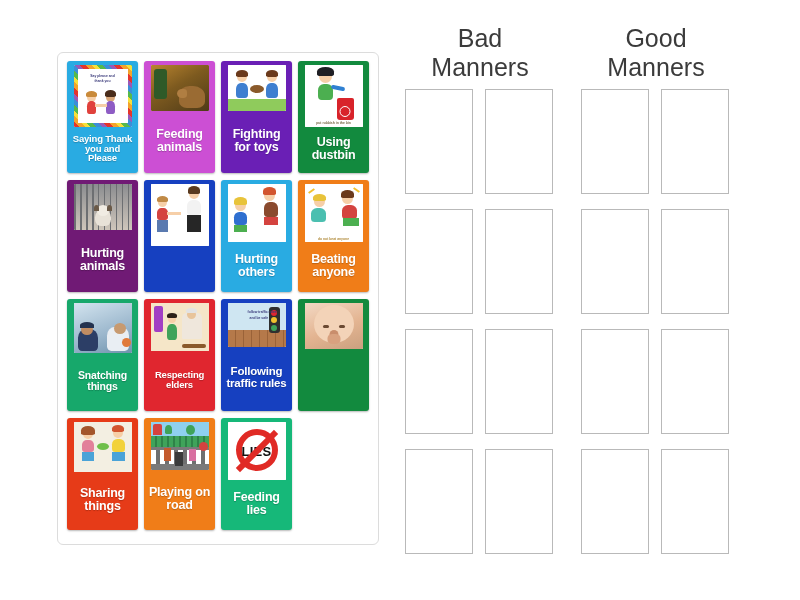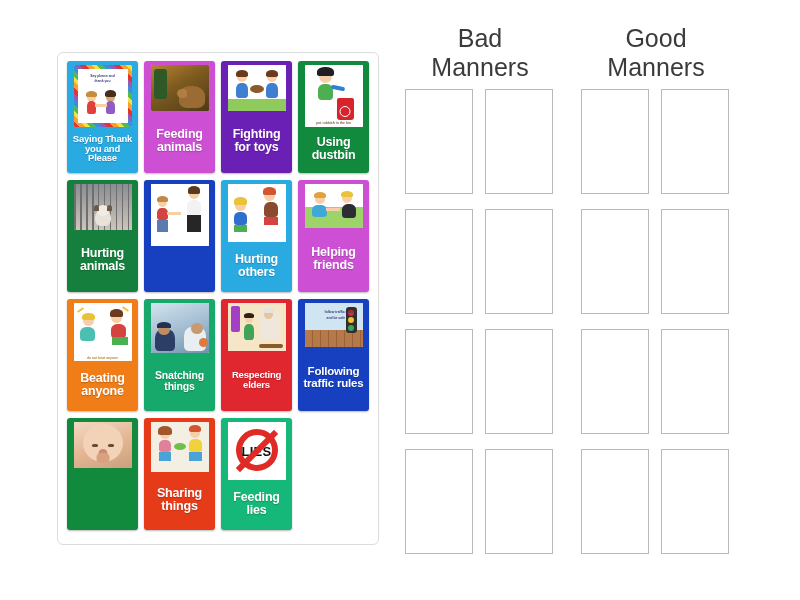--- a/index.html
+++ b/index.html
@@ -251,21 +251,21 @@
             <div style="position:absolute;inset:0;background:#fff;"></div>
             <div class="head" style="left:14px;top:5px;width:13px;height:13px;"></div>
             <div class="hair" style="left:12px;top:2px;width:17px;height:9px;background:#1f1f24;"></div>
             <div class="kid" style="left:13px;top:19px;width:15px;height:16px;background:#4caf50;"></div>
             <div style="position:absolute;left:26px;top:21px;width:14px;height:4px;background:#2f80d2;border-radius:2px;transform:rotate(12deg);"></div>
             <div class="dustbin"></div>
             <div class="mini-text" style="bottom:2px;color:#7a6a4a;">put rubbish in the bin</div>
           </div>
           <div class="card-label s-12">Using dustbin</div>
         </div>
-        <div class="card" style="background: #15803d;">
+        <div class="card" style="background: #701a75;">
           <div class="card-thumb" style="height: 46px;">
             <div class="bar-cage"></div>
             <div style="position:absolute;left:50%;bottom:4px;transform:translateX(-50%);width:16px;height:16px;background:#e8e2d8;border-radius:45% 45% 40% 40%;"></div>
             <div style="position:absolute;left:50%;bottom:14px;transform:translateX(-50%);width:12px;height:11px;background:#f1ece3;border-radius:50%;"></div>
             <div style="position:absolute;left:50%;bottom:19px;transform:translateX(-9px);width:5px;height:6px;background:#6b5a48;border-radius:50% 50% 0 0;"></div>
             <div style="position:absolute;left:50%;bottom:19px;transform:translateX(4px);width:5px;height:6px;background:#6b5a48;border-radius:50% 50% 0 0;"></div>
           </div>
           <div class="card-label s-12">Hurting animals</div>
         </div>
         <div class="card" style="background: rgb(22, 64, 192);">
@@ -288,34 +288,20 @@
             <div class="head" style="left:7px;top:16px;width:11px;height:11px;"></div>
             <div class="hair" style="left:6px;top:13px;width:13px;height:8px;background:#e8c33a;"></div>
             <div class="kid" style="left:6px;top:28px;width:13px;height:13px;background:#2f6fd0;"></div>
             <div style="position:absolute;left:6px;top:41px;width:13px;height:7px;background:#4caf50;"></div>
             <div class="head" style="right:11px;top:6px;width:11px;height:11px;"></div>
             <div class="hair" style="right:10px;top:3px;width:13px;height:8px;background:#d2552f;"></div>
             <div class="kid" style="right:8px;top:18px;width:14px;height:15px;background:#8a4a2e;"></div>
             <div style="position:absolute;right:8px;top:33px;width:14px;height:8px;background:#d4433f;"></div>
           </div>
           <div class="card-label s-12">Hurting others</div>
-        </div>
-        <div class="card" style="background: rgb(204, 79, 212);">
-          <div class="card-thumb" style="height: 44px;">
-            <div style="position:absolute;inset:0;background:#fff;"></div>
-            <div class="grass" style="height:48%;background:#9ed36a;"></div>
-            <div class="head" style="left:10px;top:10px;width:10px;height:10px;"></div>
-            <div class="hair" style="left:9px;top:8px;width:12px;height:6px;background:#e0a23a;"></div>
-            <div class="kid" style="left:7px;top:21px;width:15px;height:12px;background:#3fa8d8;"></div>
-            <div class="head" style="right:11px;top:9px;width:10px;height:10px;"></div>
-            <div class="hair" style="right:10px;top:7px;width:12px;height:6px;background:#e8c33a;"></div>
-            <div class="kid" style="right:7px;top:20px;width:14px;height:14px;background:#2c2c33;"></div>
-            <div style="position:absolute;left:21px;top:24px;width:14px;height:2.5px;background:#f6cfa8;"></div>
-          </div>
-          <div class="card-label s-12">Helping friends</div>
         </div>
         <div class="card" style="background: rgb(240, 125, 24);">
           <div class="card-thumb" style="height: 58px;">
             <div style="position:absolute;inset:0;background:#fff;"></div>
             <div class="head" style="left:9px;top:12px;width:11px;height:11px;"></div>
             <div class="hair" style="left:8px;top:10px;width:13px;height:7px;background:#e8c33a;"></div>
             <div class="kid" style="left:6px;top:24px;width:15px;height:14px;background:#4bbfb0;"></div>
             <div class="head" style="right:10px;top:9px;width:11px;height:11px;"></div>
             <div class="hair" style="right:9px;top:6px;width:13px;height:8px;background:#6b3a1c;"></div>
             <div class="kid" style="right:6px;top:21px;width:15px;height:14px;background:#d4433f;"></div>
@@ -384,20 +370,36 @@
             <div class="kid" style="left:8px;top:18px;width:12px;height:12px;background:#e2809a;"></div>
             <div style="position:absolute;left:8px;top:30px;width:12px;height:9px;background:#4aa3d8;"></div>
             <div class="head" style="right:9px;top:6px;width:10px;height:10px;"></div>
             <div class="hair" style="right:8px;top:3px;width:12px;height:7px;background:#d2552f;"></div>
             <div class="kid" style="right:7px;top:17px;width:13px;height:13px;background:#f2d23a;"></div>
             <div style="position:absolute;right:7px;top:30px;width:13px;height:9px;background:#4aa3d8;"></div>
             <div style="position:absolute;left:50%;top:21px;transform:translateX(-50%);width:12px;height:7px;background:#6fbf4a;border-radius:50%;"></div>
           </div>
           <div class="card-label s-12">Sharing things</div>
         </div>
+        <div class="card" style="background: rgb(240, 125, 24);">
+          <div class="card-thumb" style="height: 48px;">
+            <div class="sky" style="height:44%;background:#8fd0ef;"></div>
+            <div style="position:absolute;left:0;right:0;top:44%;bottom:0;background:#7a7a7a;"></div>
+            <div class="fence" style="top:30%;height:11px;"></div>
+            <div style="position:absolute;left:2px;top:2px;width:9px;height:11px;background:#d4433f;border-radius:2px 2px 0 0;"></div>
+            <div style="position:absolute;left:14px;top:3px;width:7px;height:9px;background:#3fa35a;border-radius:50% 50% 20% 20%;"></div>
+            <div style="position:absolute;right:14px;top:3px;width:9px;height:10px;background:#3fa35a;border-radius:50%;"></div>
+            <div class="zebra"></div>
+            <div style="position:absolute;left:13px;top:26px;width:7px;height:13px;background:#c45a2e;"></div>
+            <div style="position:absolute;left:24px;bottom:4px;width:8px;height:14px;background:#3a3a3a;"></div>
+            <div style="position:absolute;right:13px;top:27px;width:7px;height:12px;background:#d86fa0;"></div>
+            <div style="position:absolute;right:1px;top:20px;width:9px;height:9px;background:#d4433f;border-radius:50%;"></div>
+          </div>
+          <div class="card-label s-12">Playing on road</div>
+        </div>
         <div class="card" style="background: rgb(22, 184, 121);">
           <div class="card-thumb" style="height: 58px;">
             <div style="position:absolute;inset:0;background:#fff;"></div>
             <div class="no-sign"></div>
             <div class="lies-text">LIES</div>
             <div class="no-slash"></div>
           </div>
           <div class="card-label s-12">Feeding lies</div>
         </div>
       </div>

